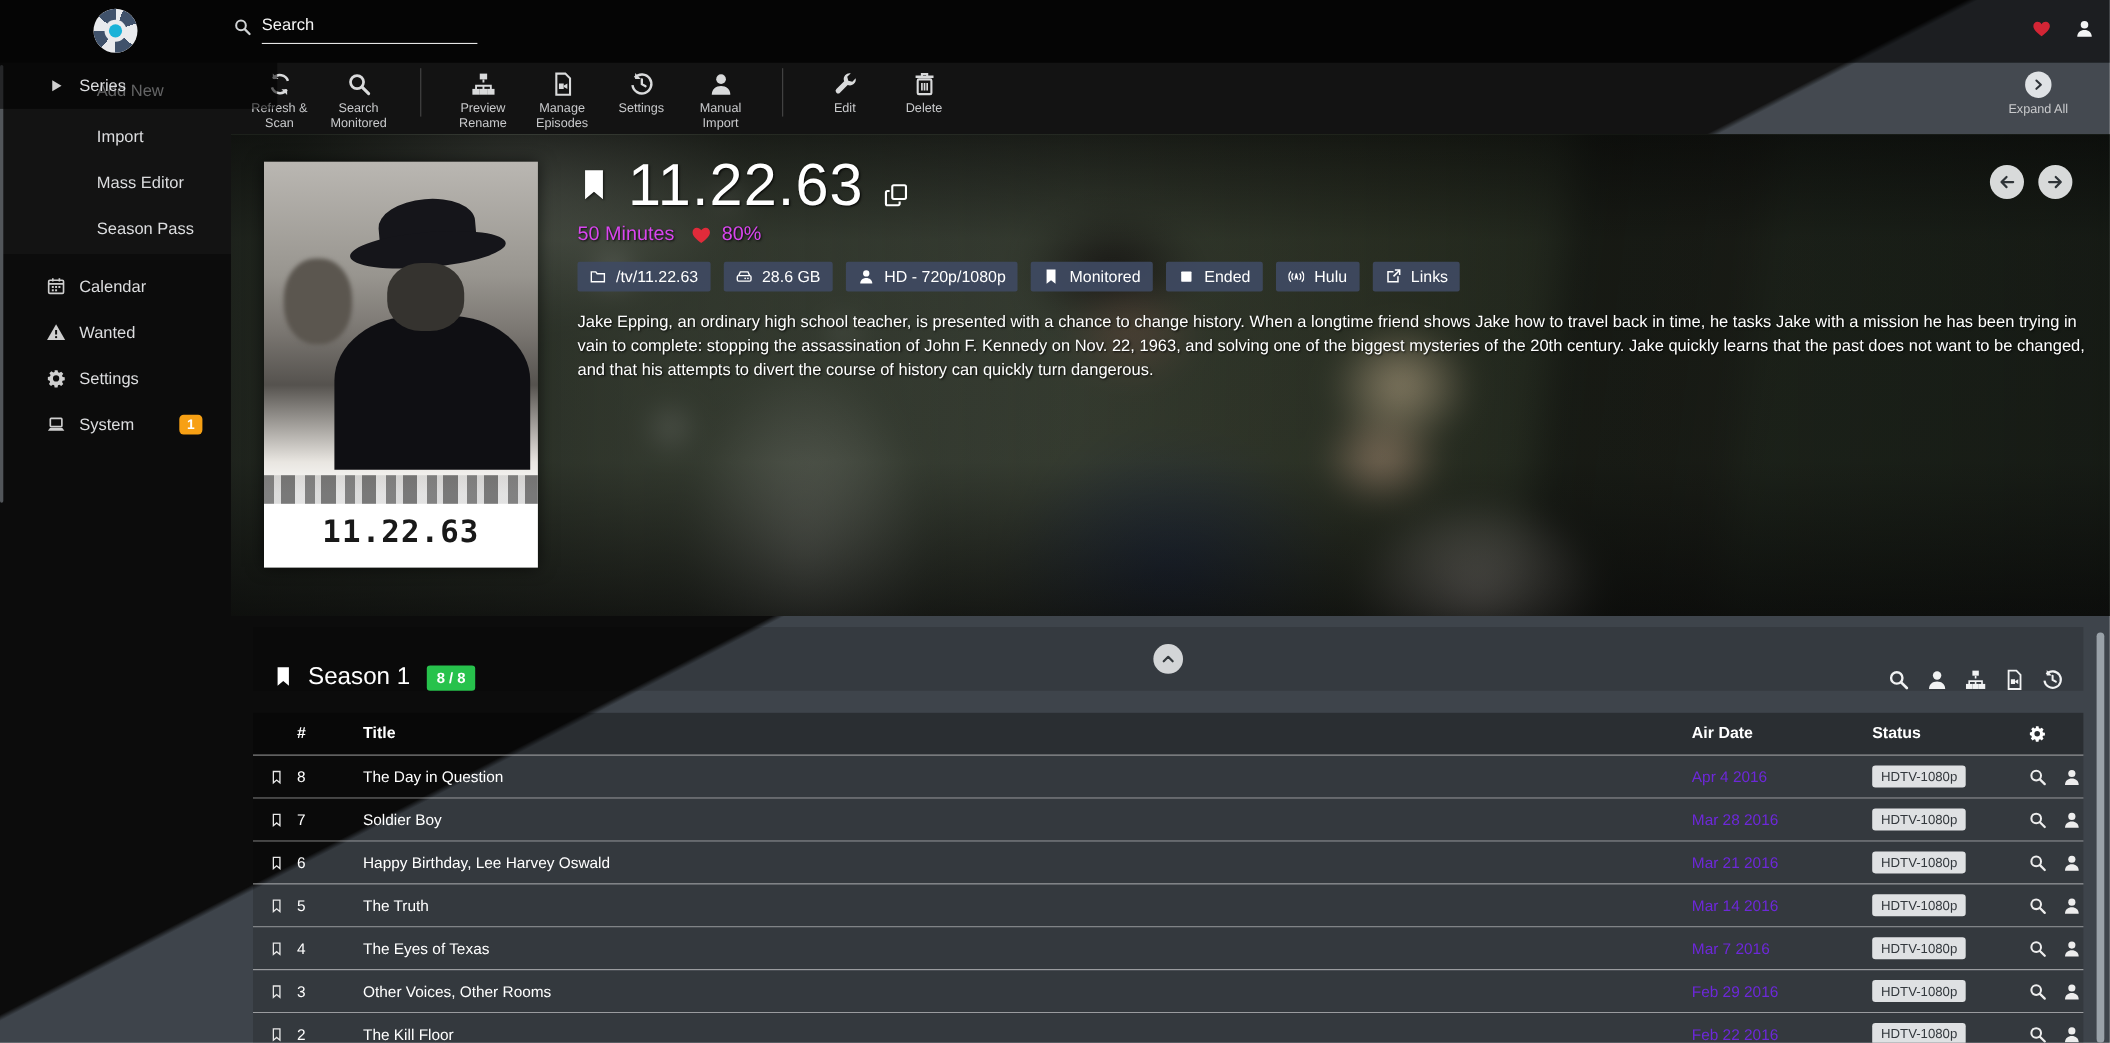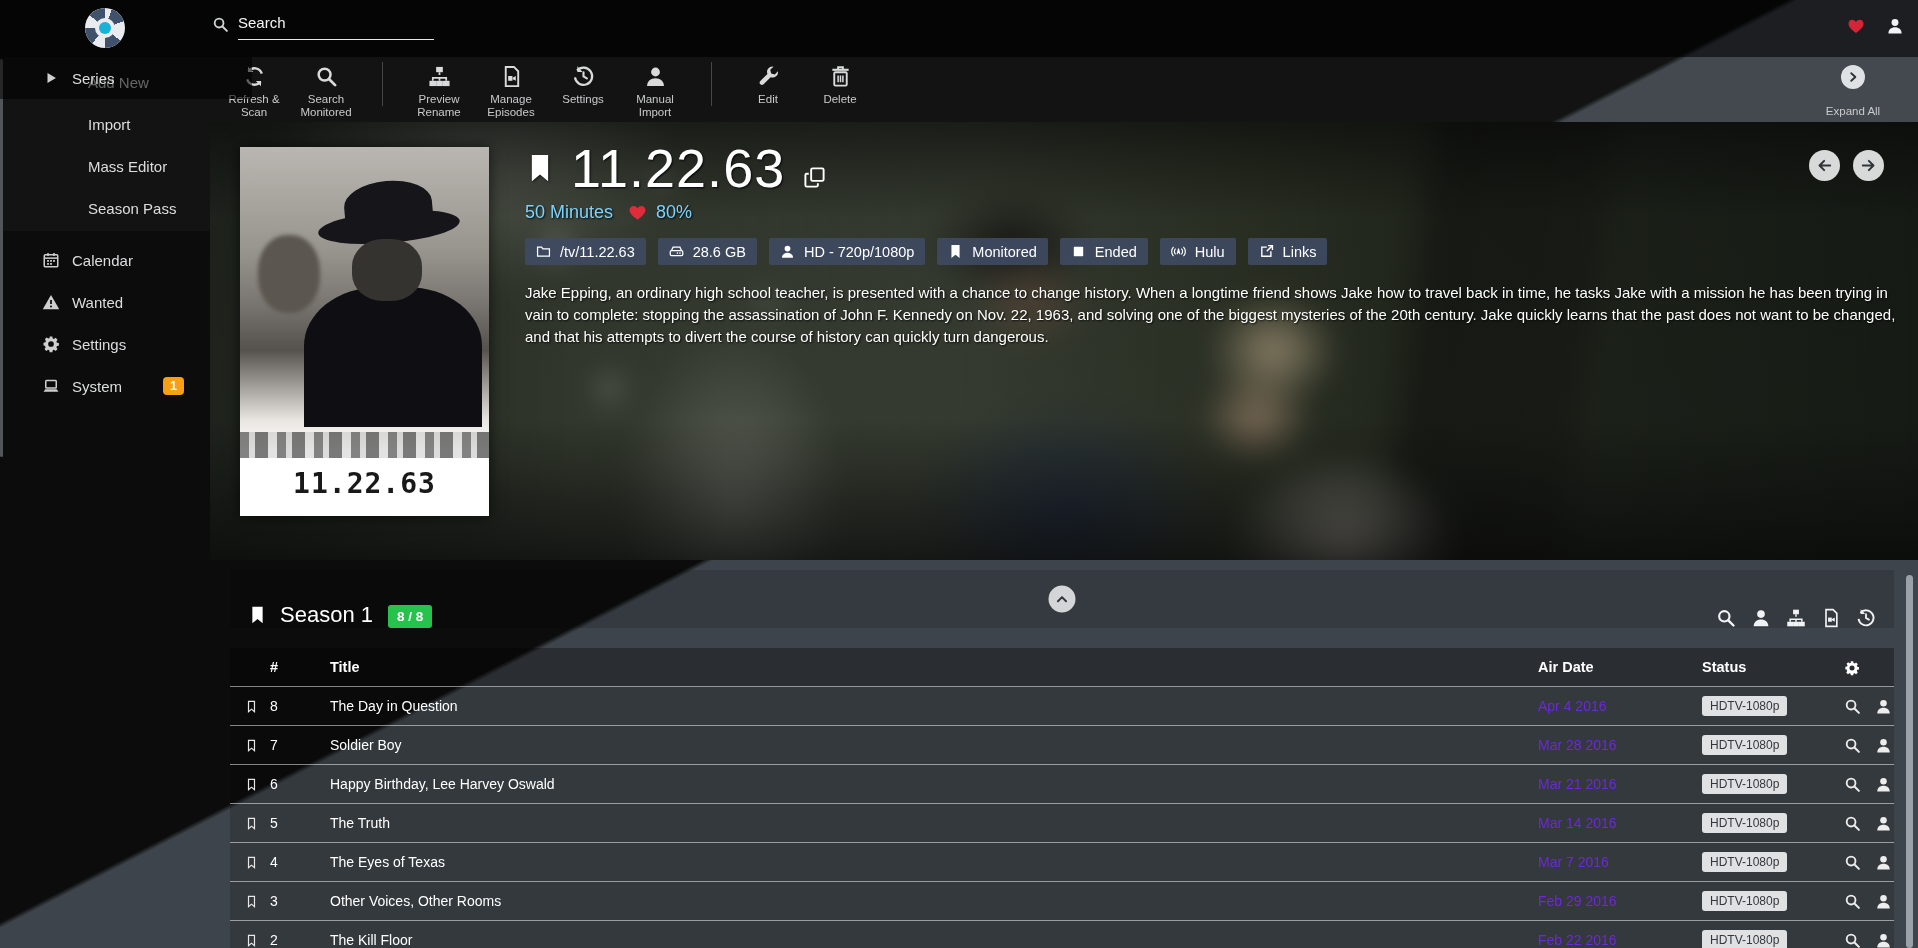--- a/index.html
+++ b/index.html
@@ -36,21 +36,21 @@
   .content{position:absolute;left:210px;top:57px;right:0;bottom:0;}
   
   .toolbar{height:65px;background:rgba(255,255,255,0.032);display:flex;align-items:flex-start;padding:0 8px;}
   .tbtn{width:72px;padding-top:8px;display:flex;flex-direction:column;align-items:center;cursor:pointer;color:#d4d5d6;}
   .tb-icn{width:23px;height:23px;color:#d9dadb;}
   .tb-label{font-size:11.5px;line-height:12.5px;text-align:center;margin-top:5px;color:#c9cacc;}
   .tsep{width:1px;height:44px;background:rgba(255,255,255,0.22);margin:5px 20px 0 20px;}
   .expand{margin-left:auto;margin-right:20px;width:74px;padding-top:8px;display:flex;flex-direction:column;align-items:center;cursor:pointer;}
   .expand .circ{width:24px;height:24px;border-radius:50%;background:#dfe2e5;display:flex;align-items:center;justify-content:center;}
   .expand .circ svg{width:14px;height:14px;color:#2e3338;}
-  .expand .tb-label{margin-top:16px;}
+  .expand .tb-label{margin-top:5px;}
   
   .banner{position:relative;height:438px;overflow:hidden;background:#2e352e;}
   .backdrop-art{position:absolute;inset:-20px;filter:blur(13px);
     background:
       radial-gradient(ellipse 300px 200px at 16% 12%, rgba(214,224,206,0.55), transparent 70%),
       radial-gradient(circle 26px at 21% 30%, rgba(235,240,230,0.8), transparent 72%),
       radial-gradient(circle 20px at 27% 16%, rgba(235,240,230,0.7), transparent 72%),
       radial-gradient(circle 18px at 33% 42%, rgba(225,232,220,0.6), transparent 72%),
       radial-gradient(circle 30px at 24% 60%, rgba(228,233,224,0.55), transparent 72%),
       radial-gradient(ellipse 160px 260px at 31% 85%, rgba(222,226,214,0.5), transparent 70%),
@@ -75,21 +75,21 @@
   .p-head{position:absolute;left:112px;top:92px;width:70px;height:62px;border-radius:44%;background:#35332f;}
   .p-coat{position:absolute;left:64px;top:140px;width:178px;height:140px;border-radius:42% 42% 0 0;background:#0f0f13;}
   .p-sky{position:absolute;left:0;right:0;bottom:58px;height:26px;opacity:0.75;
     background:repeating-linear-gradient(90deg, rgba(70,70,70,0.9) 0 9px, rgba(150,150,150,0.45) 9px 15px, rgba(45,45,45,0.85) 15px 28px, rgba(160,160,160,0.4) 28px 37px);}
   .poster-title{position:absolute;left:0;right:0;bottom:16px;text-align:center;font-family:"DejaVu Sans Mono",monospace;font-weight:bold;font-size:28px;color:#191919;letter-spacing:1px;}
   .details{position:absolute;left:315px;top:16px;right:20px;z-index:3;text-shadow:1px 1px 2px rgba(0,0,0,0.85);}
   .title-row{display:flex;align-items:center;gap:16px;}
   .title-row .bm{width:30px;height:42px;color:#fff;filter:drop-shadow(1px 1px 1px rgba(0,0,0,0.6));}
   .series-title{font-size:54px;font-weight:300;color:#fff;margin:0;line-height:60px;letter-spacing:1px;}
   .title-row .clone{width:23px;height:23px;color:#fff;margin-top:18px;margin-left:2px;cursor:pointer;}
-  .stats-row{display:flex;align-items:center;gap:9px;font-size:18px;color:#7dd3fc;margin-top:4px;}
+  .stats-row{display:flex;align-items:flex-end;gap:9px;font-size:18px;color:#d946ef;margin-top:4px;}
   .stats-row .hrt{width:19px;height:19px;color:#e02b3a;margin-left:6px;}
   .badge-row{display:flex;align-items:center;gap:12px;margin-top:15px;text-shadow:none;}
   .sbadge{display:inline-flex;align-items:center;gap:9px;height:27px;padding:0 11px;background:rgba(63,74,98,0.92);border-radius:2px;font-size:14.5px;color:#fff;cursor:pointer;}
   .sbadge svg{width:15px;height:15px;color:#fff;}
   .overview{margin:17px 0 0 0;font-size:15px;line-height:22px;color:#fff;max-width:1372px;}
   .banner-nav{position:absolute;top:28px;right:34px;z-index:4;display:flex;gap:13px;}
   .nav-circ{width:31px;height:31px;border-radius:50%;background:rgba(233,235,236,0.92);display:flex;align-items:center;justify-content:center;cursor:pointer;}
   .nav-circ svg{width:17px;height:17px;color:#2f3438;}
   
   .season{margin:10px 24px 0 20px;position:relative;}

